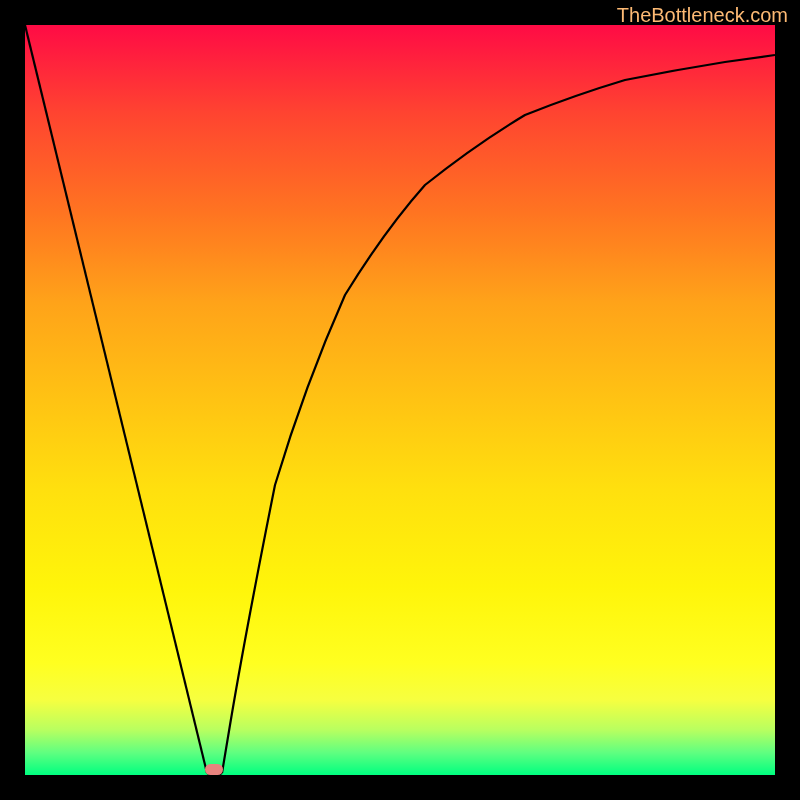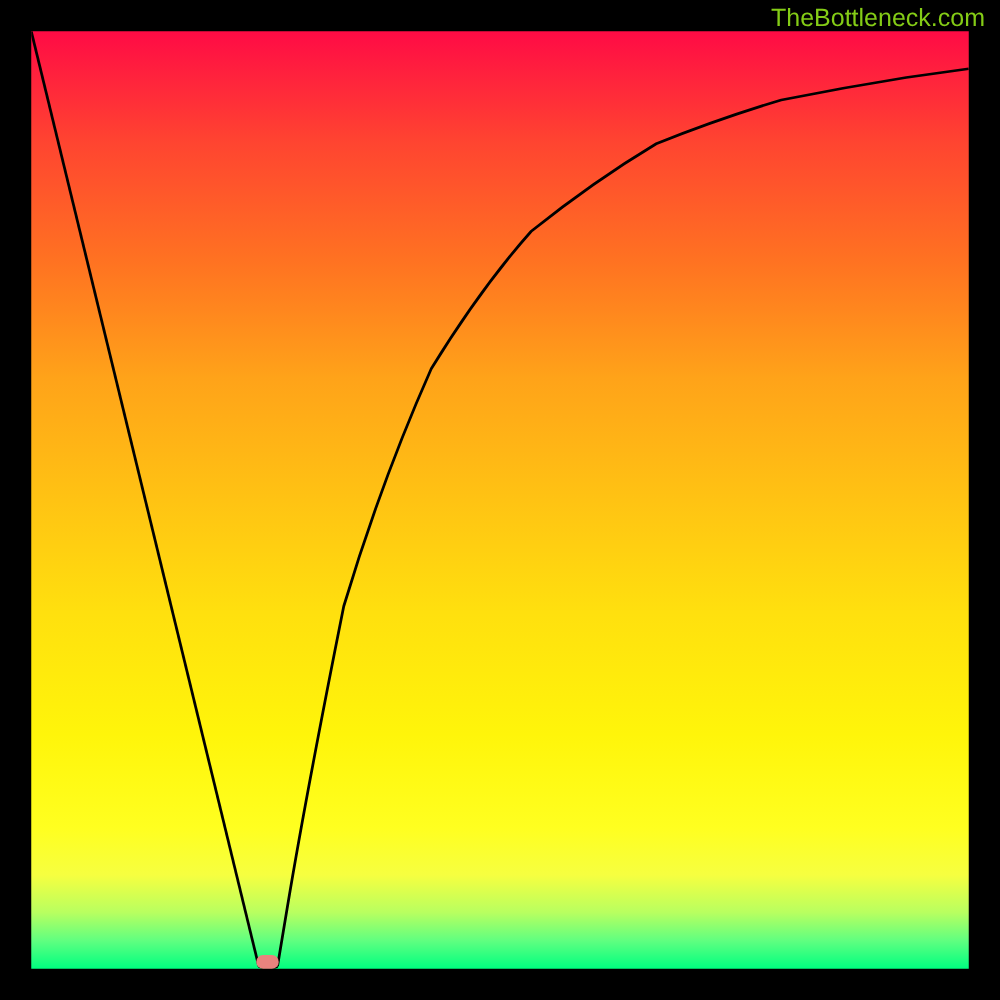--- a/index.html
+++ b/index.html
@@ -7,21 +7,21 @@
     width: 800px;
     height: 800px;
     background: #000;
     position: relative;
     font-family: Arial, sans-serif;
   }
   .watermark {
     position: absolute;
     top: 4px;
     right: 12px;
-    color: #84cc16;
+    color: #fdba74;
     font-size: 20px;
     z-index: 10;
   }
   .frame {
     position: absolute;
     inset: 0;
   }
   .plot-area {
     position: absolute;
     left: 25px;

